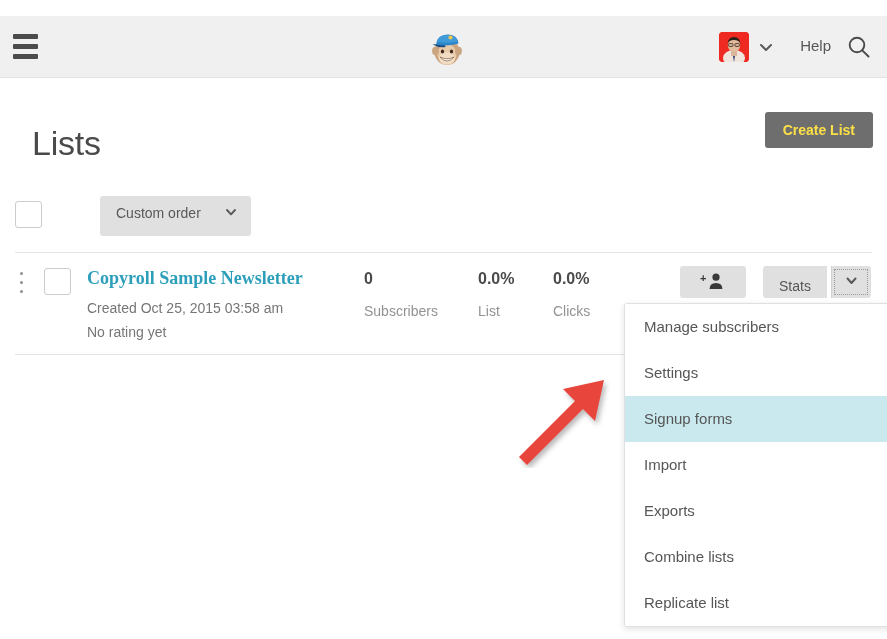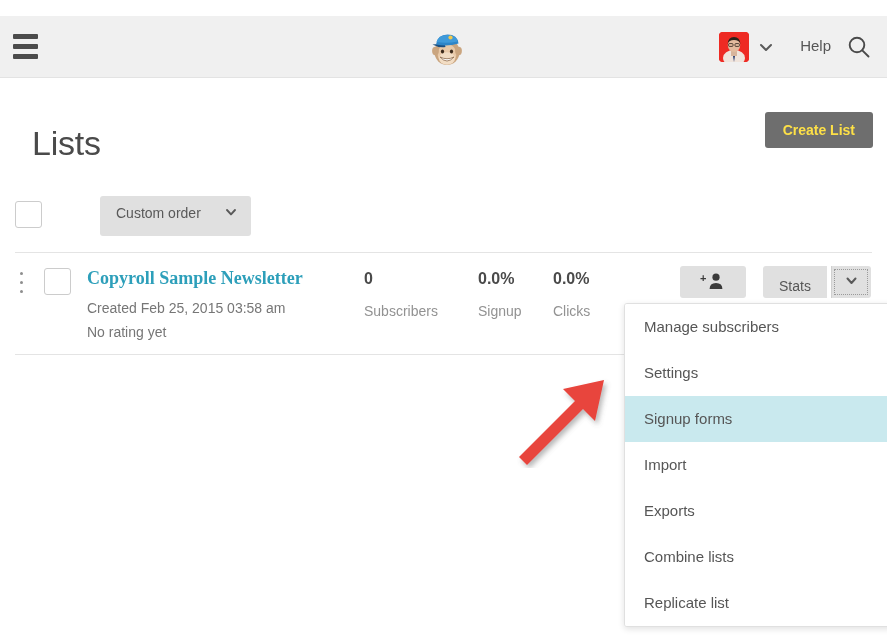--- a/index.html
+++ b/index.html
@@ -380,30 +380,30 @@
 
   <div class="grip">
     <i></i>
     <i></i>
     <i></i>
   </div>
 
   <div class="chk row-chk"></div>
 
   <a class="list-name" href="#">Copyroll Sample Newsletter</a>
-  <div class="list-created">Created Feb 25, 2015 03:58 am</div>
+  <div class="list-created">Created Oct 25, 2015 03:58 am</div>
   <div class="list-rating">No rating yet</div>
 
   <div class="stat stat-subs">
     <span class="val">0</span>
     <span class="lbl">Subscribers</span>
   </div>
   <div class="stat stat-opens">
     <span class="val">0.0%</span>
-    <span class="lbl">Signup</span>
+    <span class="lbl">List</span>
   </div>
   <div class="stat stat-clicks">
     <span class="val">0.0%</span>
     <span class="lbl">Clicks</span>
   </div>
 
   <button class="add-sub-btn">
     <span>
       <svg width="26" height="18" viewBox="0 0 26 18">
         <text x="0" y="10" font-family="Liberation Sans, sans-serif" font-size="11" font-weight="bold" fill="#3a3a3a">+</text>

